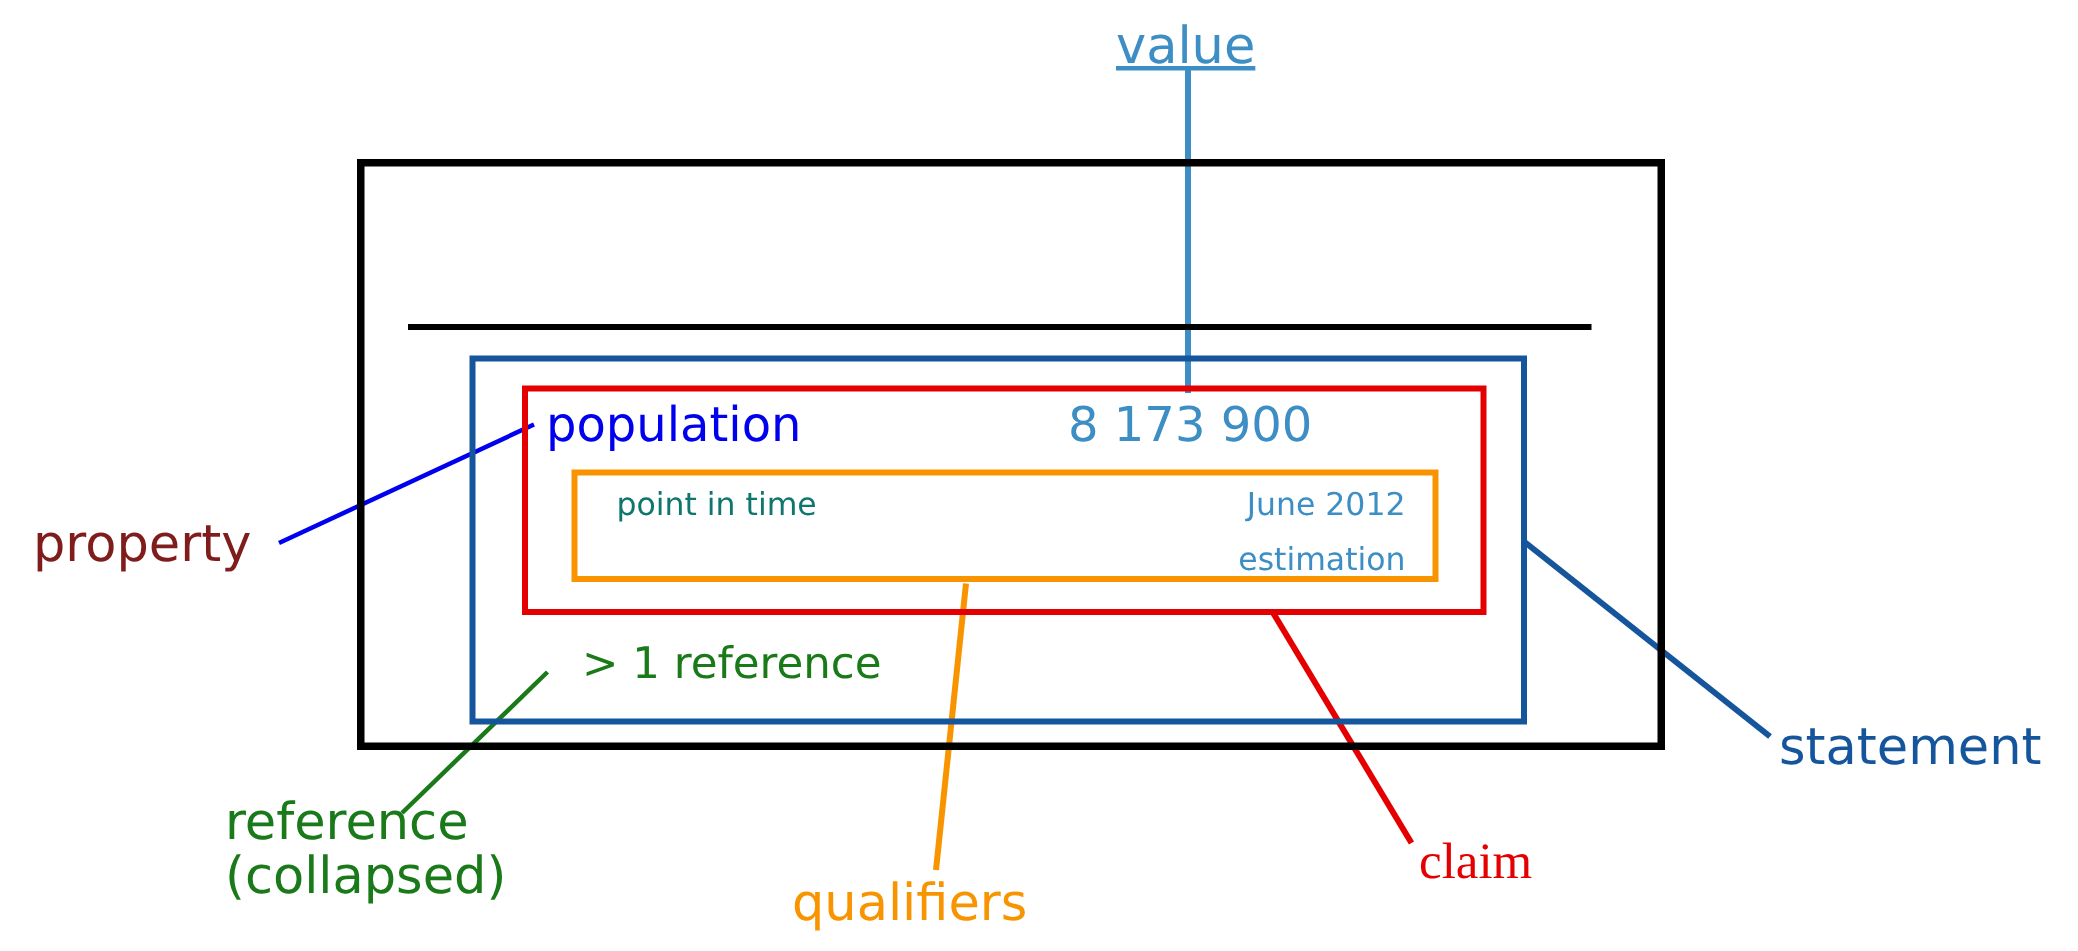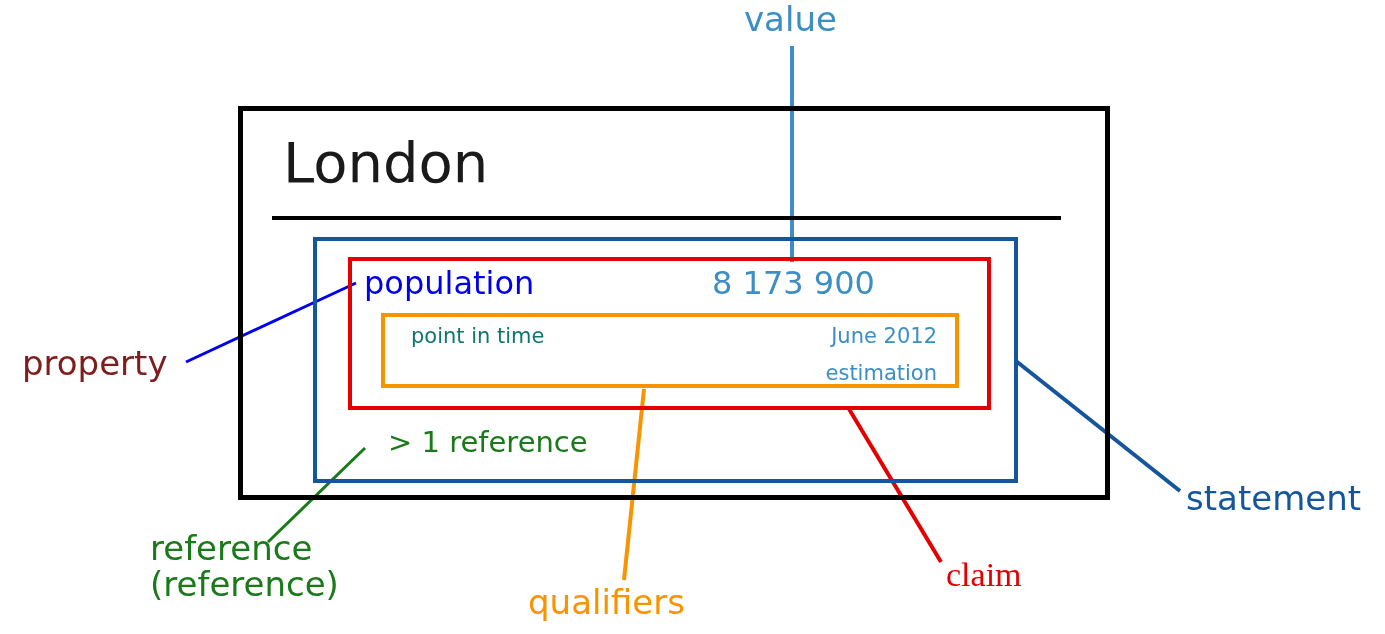--- a/index.html
+++ b/index.html
@@ -133,22 +133,23 @@
   }
   
   .callout {
     position: absolute;
     font-size: 34px;
     line-height: 1.05;
     white-space: nowrap;
   }
   .callout-value {
     left: 744px;
-    top: 2px;
+    top: 14px;
     color: #3c8ec4;
+    text-decoration: underline;
   }
   .callout-property {
     left: 22px;
     top: 346px;
     color: #7f1d1d;
   }
   .callout-statement {
     left: 1186px;
     top: 481px;
     color: #14559c;
@@ -181,21 +182,20 @@
   <svg class="lines" viewBox="0 0 1385 634">
     <line x1="792" y1="46" x2="792" y2="262" stroke="#3c8ec4" stroke-width="4"></line>
     <line x1="186" y1="362" x2="356" y2="283" stroke="#0000ee" stroke-width="3"></line>
     <line x1="1016" y1="361" x2="1180" y2="491" stroke="#14559c" stroke-width="4"></line>
     <line x1="849" y1="409" x2="941" y2="562" stroke="#e40000" stroke-width="4"></line>
     <line x1="644" y1="389" x2="624" y2="580" stroke="#f79400" stroke-width="4"></line>
     <line x1="365" y1="448" x2="268" y2="542" stroke="#1a7a1a" stroke-width="3"></line>
   </svg>
 
   <div class="item-box"></div>
-  <div class="item-label">London</div>
   <div class="item-rule"></div>
 
   <div class="statement-box"></div>
 
   <div class="claim-box"></div>
 
   <div class="qualifiers-box"></div>
 
   <div class="property-label">population</div>
   <div class="value-label">8 173 900</div>
@@ -206,16 +206,16 @@
 
   <div class="reference-text">&gt; 1 reference</div>
 
   <div class="callout callout-value">value</div>
   <div class="callout callout-property">property</div>
   <div class="callout callout-statement">statement</div>
   <div class="callout callout-claim">claim</div>
   <div class="callout callout-qualifiers">qualifiers</div>
   <div class="callout callout-reference">
     <span>reference</span>
-    <span class="l2">(reference)</span>
+    <span class="l2">(collapsed)</span>
   </div>
 
 </div>
 
 </body></html>

